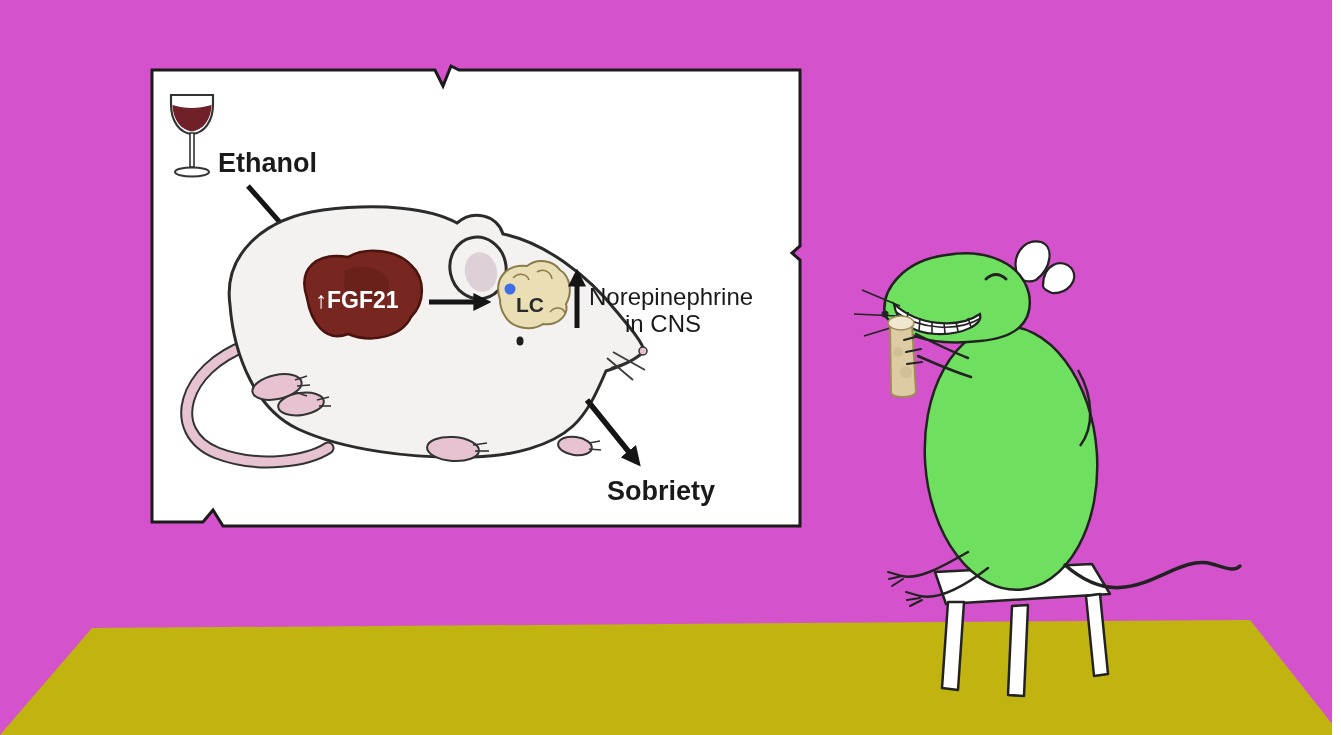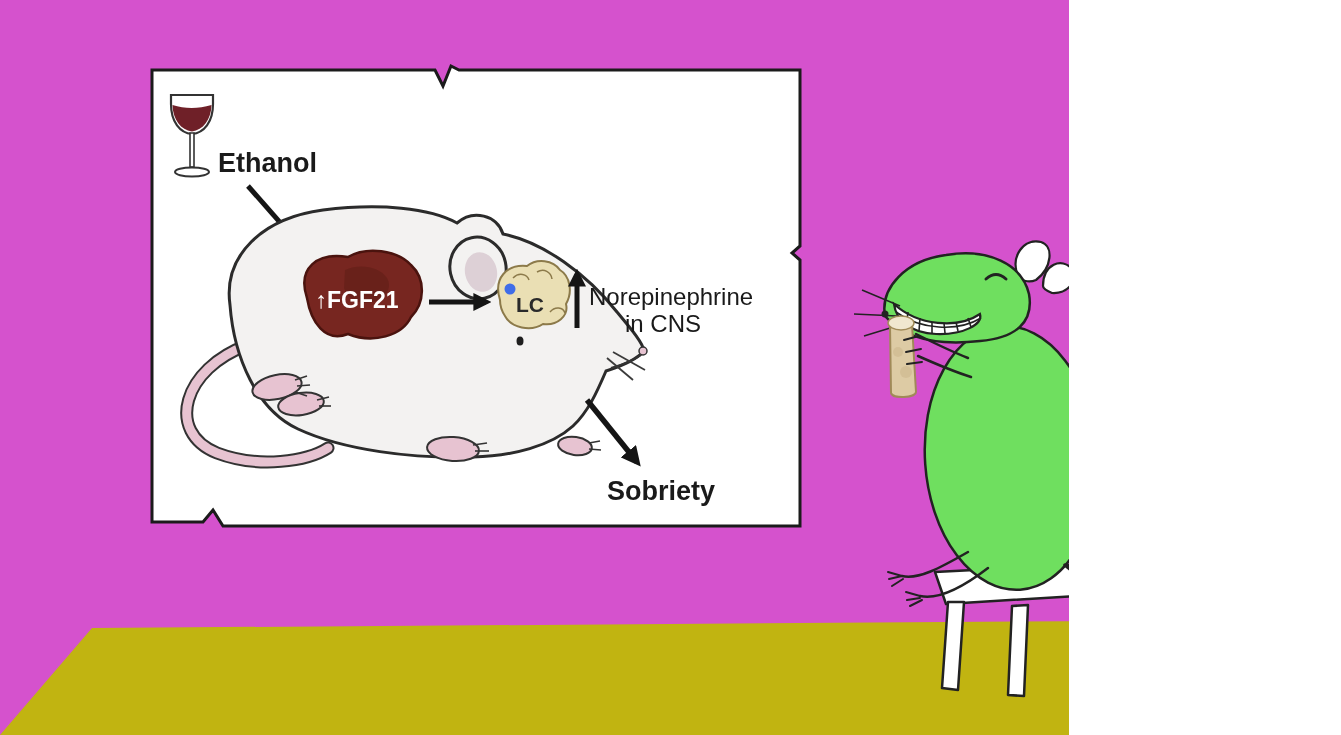--- a/index.html
+++ b/index.html
@@ -1,17 +1,17 @@
 <!DOCTYPE html>
 <html><head>
 <meta charset="utf-8">
 <style>
   * { margin:0; padding:0; box-sizing:border-box; }
   html,body { font-family:"Liberation Sans","DejaVu Sans",sans-serif; }
-  .stage { position:relative; width:1069px; height:735px; overflow:hidden; }
+  .stage { position:relative; width:1332px; height:735px; overflow:hidden; }
   .layer { position:absolute; }
   .floor-svg   { left:0; top:0; width:1341px; height:735px; }
   .poster-svg  { left:145px; top:60px; width:665px; height:475px; }
   .cartoon-svg { left:840px; top:230px; width:501px; height:505px; }
   svg text { font-family:"Liberation Sans","DejaVu Sans",sans-serif; }
 </style>
 </head>
 <body>
 
 <div class="stage" style="background-color: rgb(213, 82, 205);">

